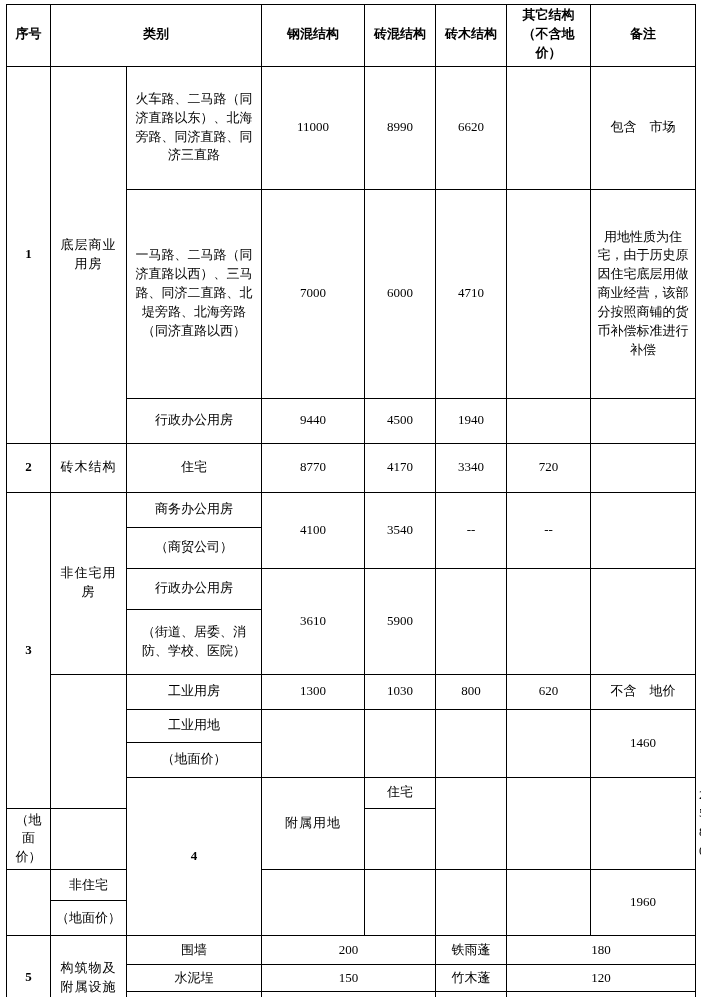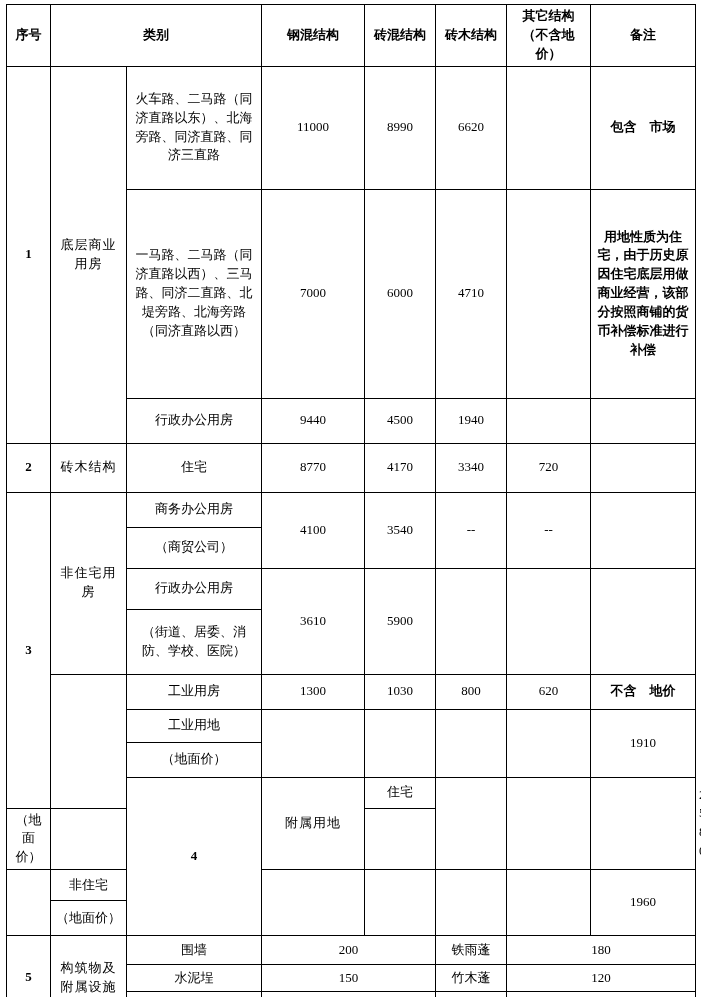--- a/index.html
+++ b/index.html
@@ -23,27 +23,27 @@
   }
   table.grid td{
     border:1px solid #000;
     text-align:center;
     vertical-align:middle;
     font-size:13px;
     line-height:1.45;
     padding:2px 3px;
     word-break:break-all;
   }
-  td.hdr{font-weight:bold;font-size:14px;}
+  td.hdr{font-weight:bold;font-size:14px;font-family:Liberation Mono, monospace;}
   td.idx{font-weight:bold;font-size:14px;}
   td.cat{font-size:14px;letter-spacing:1px;line-height:1.8;}
   td.sub{font-size:13px;line-height:1.7;}
   td.det{font-size:13px;line-height:1.6;text-align:center;}
   td.num{font-size:13px;}
-  td.note{font-size:12px;line-height:1.6;font-weight:bold;}
+  td.note{font-size:12px;line-height:1.6;}
 </style>
 </head>
 <body>
 
 <div id="sheet">
   <table class="grid">
     <colgroup>
       <col style="width:44px">
       <col style="width:76px">
       <col style="width:135px">
@@ -138,21 +138,21 @@
       <td class="num">800</td>
       <td class="num">620</td>
       <td class="note">不含　地价</td>
     </tr>
     <tr>
       <td class="sub" style="height:28px">工业用地</td>
       <td class="num" rowspan="2"></td>
       <td class="num" rowspan="2"></td>
       <td class="num" rowspan="2"></td>
       <td class="num" rowspan="2"></td>
-      <td class="num" rowspan="2">1910</td>
+      <td class="num" rowspan="2">1460</td>
     </tr>
     <tr>
       <td class="sub" style="height:30px">（地面价）</td>
     </tr>
 
     <tr>
       <td class="idx" rowspan="4">4</td>
       <td class="cat" rowspan="2">附属用地</td>
       <td class="sub" style="height:26px">住宅</td>
       <td class="num" rowspan="2"></td>

